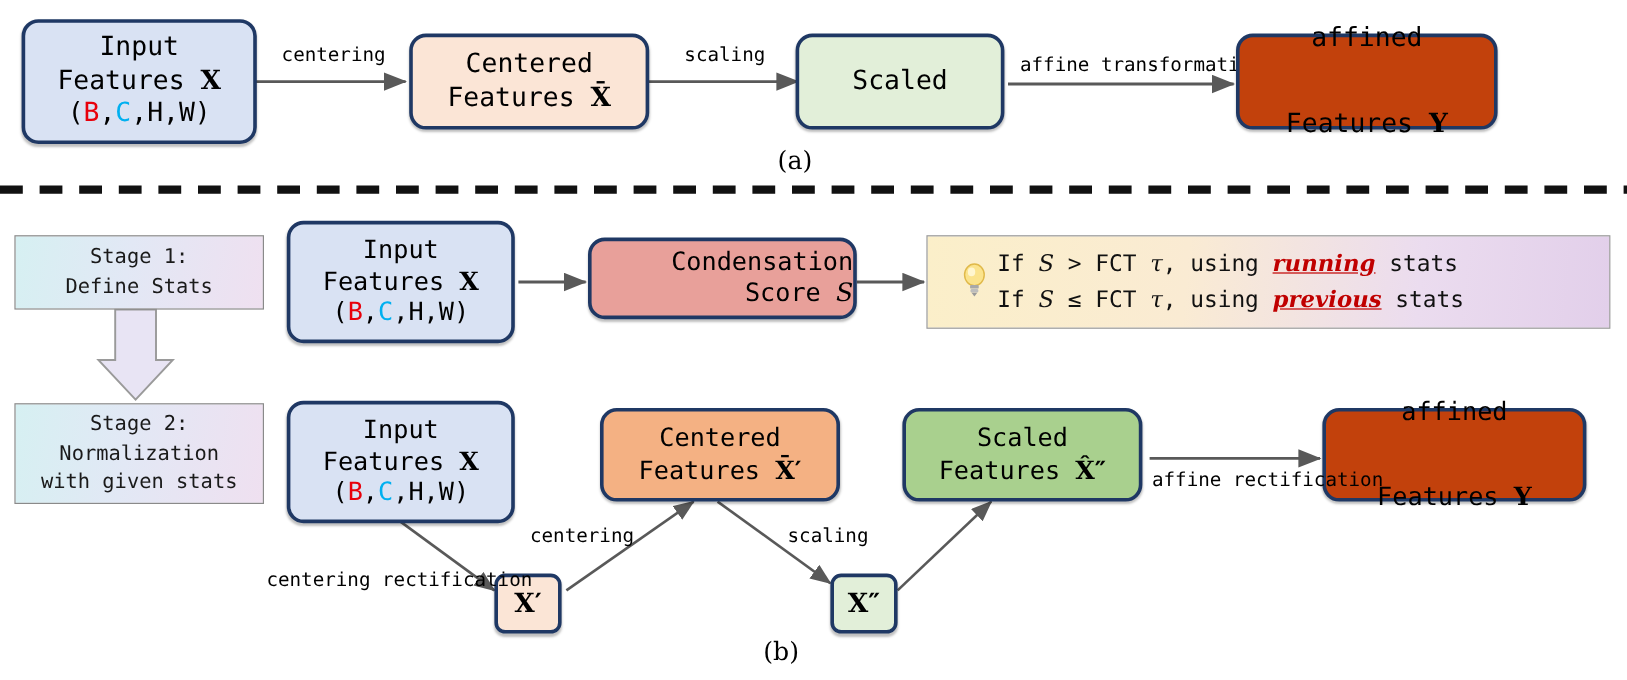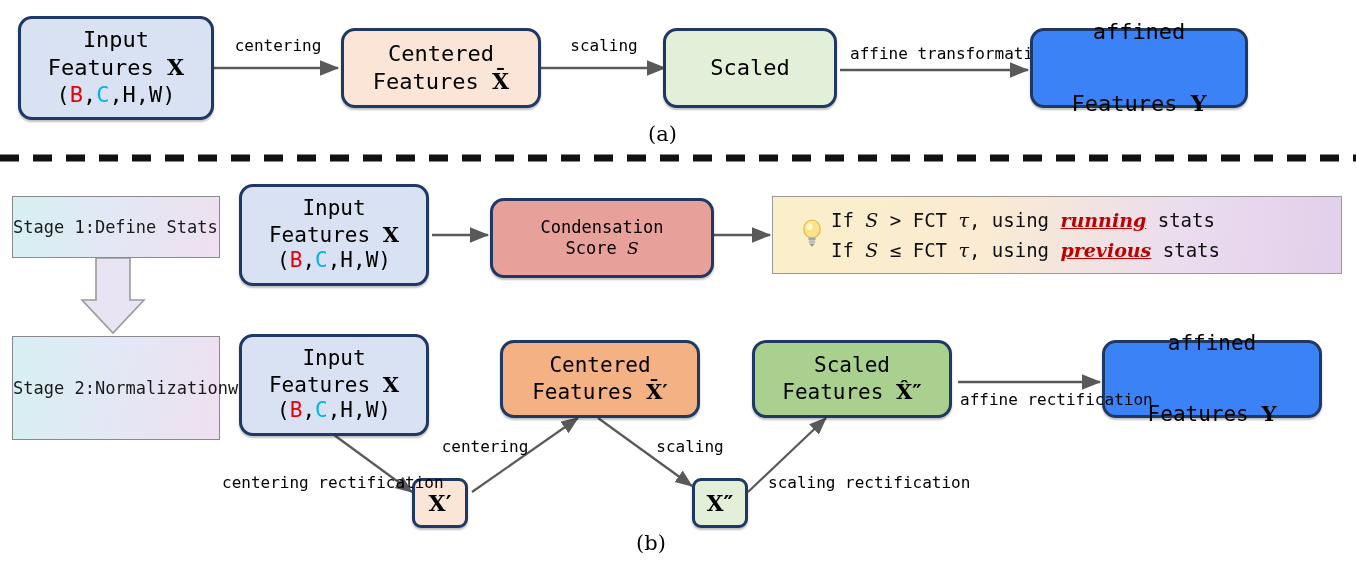--- a/index.html
+++ b/index.html
@@ -33,21 +33,21 @@
     font-family: "DejaVu Sans Mono", monospace;
     line-height: 1.22;
     white-space: nowrap;
     box-shadow: 0 2px 2px rgba(0,0,0,0.25);
   }
   .node .ln { display: block; }
 
   .n-blue   { background: #D9E2F3; }
   .n-peach  { background: #FBE5D6; }
   .n-green  { background: #E2EFD9; }
-  .n-grey   { background: #3b82f6; gap: 44px; }
+  .n-grey   { background: #c2410c; gap: 44px; }
   .n-salmon { background: #E8A09A; }
   .n-orange { background: #F4B183; }
   .n-dgreen { background: #A9D08E; }
 
   .sym { font-family: "DejaVu Serif", serif; font-weight: bold; }
   .symi { font-family: "DejaVu Serif", serif; font-style: italic; }
   .red  { color: #E8000B; }
   .cyan { color: #00B0F0; }
 
   
@@ -66,23 +66,23 @@
     box-shadow: 0 2px 2px rgba(0,0,0,0.25);
   }
 
   
   .stage {
     position: absolute;
     box-sizing: border-box;
     border: 1px solid #8A8A8A;
     background: linear-gradient(100deg, #D6F0F2 0%, #E2E8F5 45%, #EFE0F0 100%);
     display: flex;
-    flex-direction: row;
-    align-items: center;
-    justify-content: flex-start;
+    flex-direction: column;
+    align-items: center;
+    justify-content: center;
     text-align: center;
     font-family: "DejaVu Sans Mono", monospace;
     font-size: 17px;
     color: #1a1a1a;
     line-height: 1.45;
     white-space: nowrap;
   }
 
   
   .infobox {
@@ -199,33 +199,33 @@
     <span class="ln"><span>Features </span><span class="sym">Y</span></span>
   </div>
 
   <div class="caption" style="left:648px; top:122px;">(a)</div>
 
   <div class="stage" style="left:12px; top:196px; width:208px; height:62px;">
     <span class="ln">Stage 1:</span>
     <span class="ln">Define Stats</span>
   </div>
 
-  <div class="stage" style="left:12px; top:336px; width:208px; height:104px;">
+  <div class="stage" style="left:12px; top:336px; width:208px; height:84px;">
     <span class="ln">Stage 2:</span>
     <span class="ln">Normalization</span>
     <span class="ln">with given stats</span>
   </div>
 
   <div class="node n-blue" style="left:239px; top:184px; width:190px; height:102px; font-size:21px;">
     <span class="ln">Input</span>
     <span class="ln"><span>Features </span><span class="sym">X</span></span>
     <span class="ln"><span>(</span><span class="red">B</span><span>,</span><span class="cyan">C</span><span>,H,W)</span></span>
   </div>
 
-  <div class="node n-salmon" style="left:490px; top:198px; width:224px; height:80px; font-size:17px;">
+  <div class="node n-salmon" style="left:490px; top:198px; width:224px; height:68px; font-size:21px;align-items:flex-end;">
     <span class="ln">Condensation</span>
     <span class="ln"><span>Score </span><span class="symi">S</span></span>
   </div>
 
   <div class="infobox" style="left:772px; top:196px; width:570px; height:78px;">
     <span style="flex:0 0 auto; margin-right:8px; display:inline-block;">
       <svg width="22" height="30" viewBox="0 0 22 30">
         <ellipse cx="11" cy="11" rx="8.2" ry="9" fill="#FBE38C" stroke="#E0B94A" stroke-width="1.2"></ellipse>
         <ellipse cx="8.6" cy="8.6" rx="3.1" ry="3.6" fill="#FFF6CF"></ellipse>
         <rect x="7.4" y="19.4" width="7.2" height="3.1" rx="1" fill="#A8A8A8"></rect>
@@ -270,24 +270,20 @@
   </div>
 
   <div class="alabel" style="left:420px; top:437px; width:130px;">
     <span>centering</span>
   </div>
 
   <div class="alabel" style="left:635px; top:437px; width:110px;">
     <span>scaling</span>
   </div>
 
-  <div class="alabel" style="left:768px; top:473px; width:172px;">
-    <span class="ln">scaling</span>
-    <span class="ln">rectification</span>
-  </div>
 
   <div class="alabel" style="left:960px; top:390px; width:180px;">
     <span class="ln">affine</span>
     <span class="ln">rectification</span>
   </div>
 
   <div class="caption" style="left:636px; top:531px;">(b)</div>
 
 </div>
 

